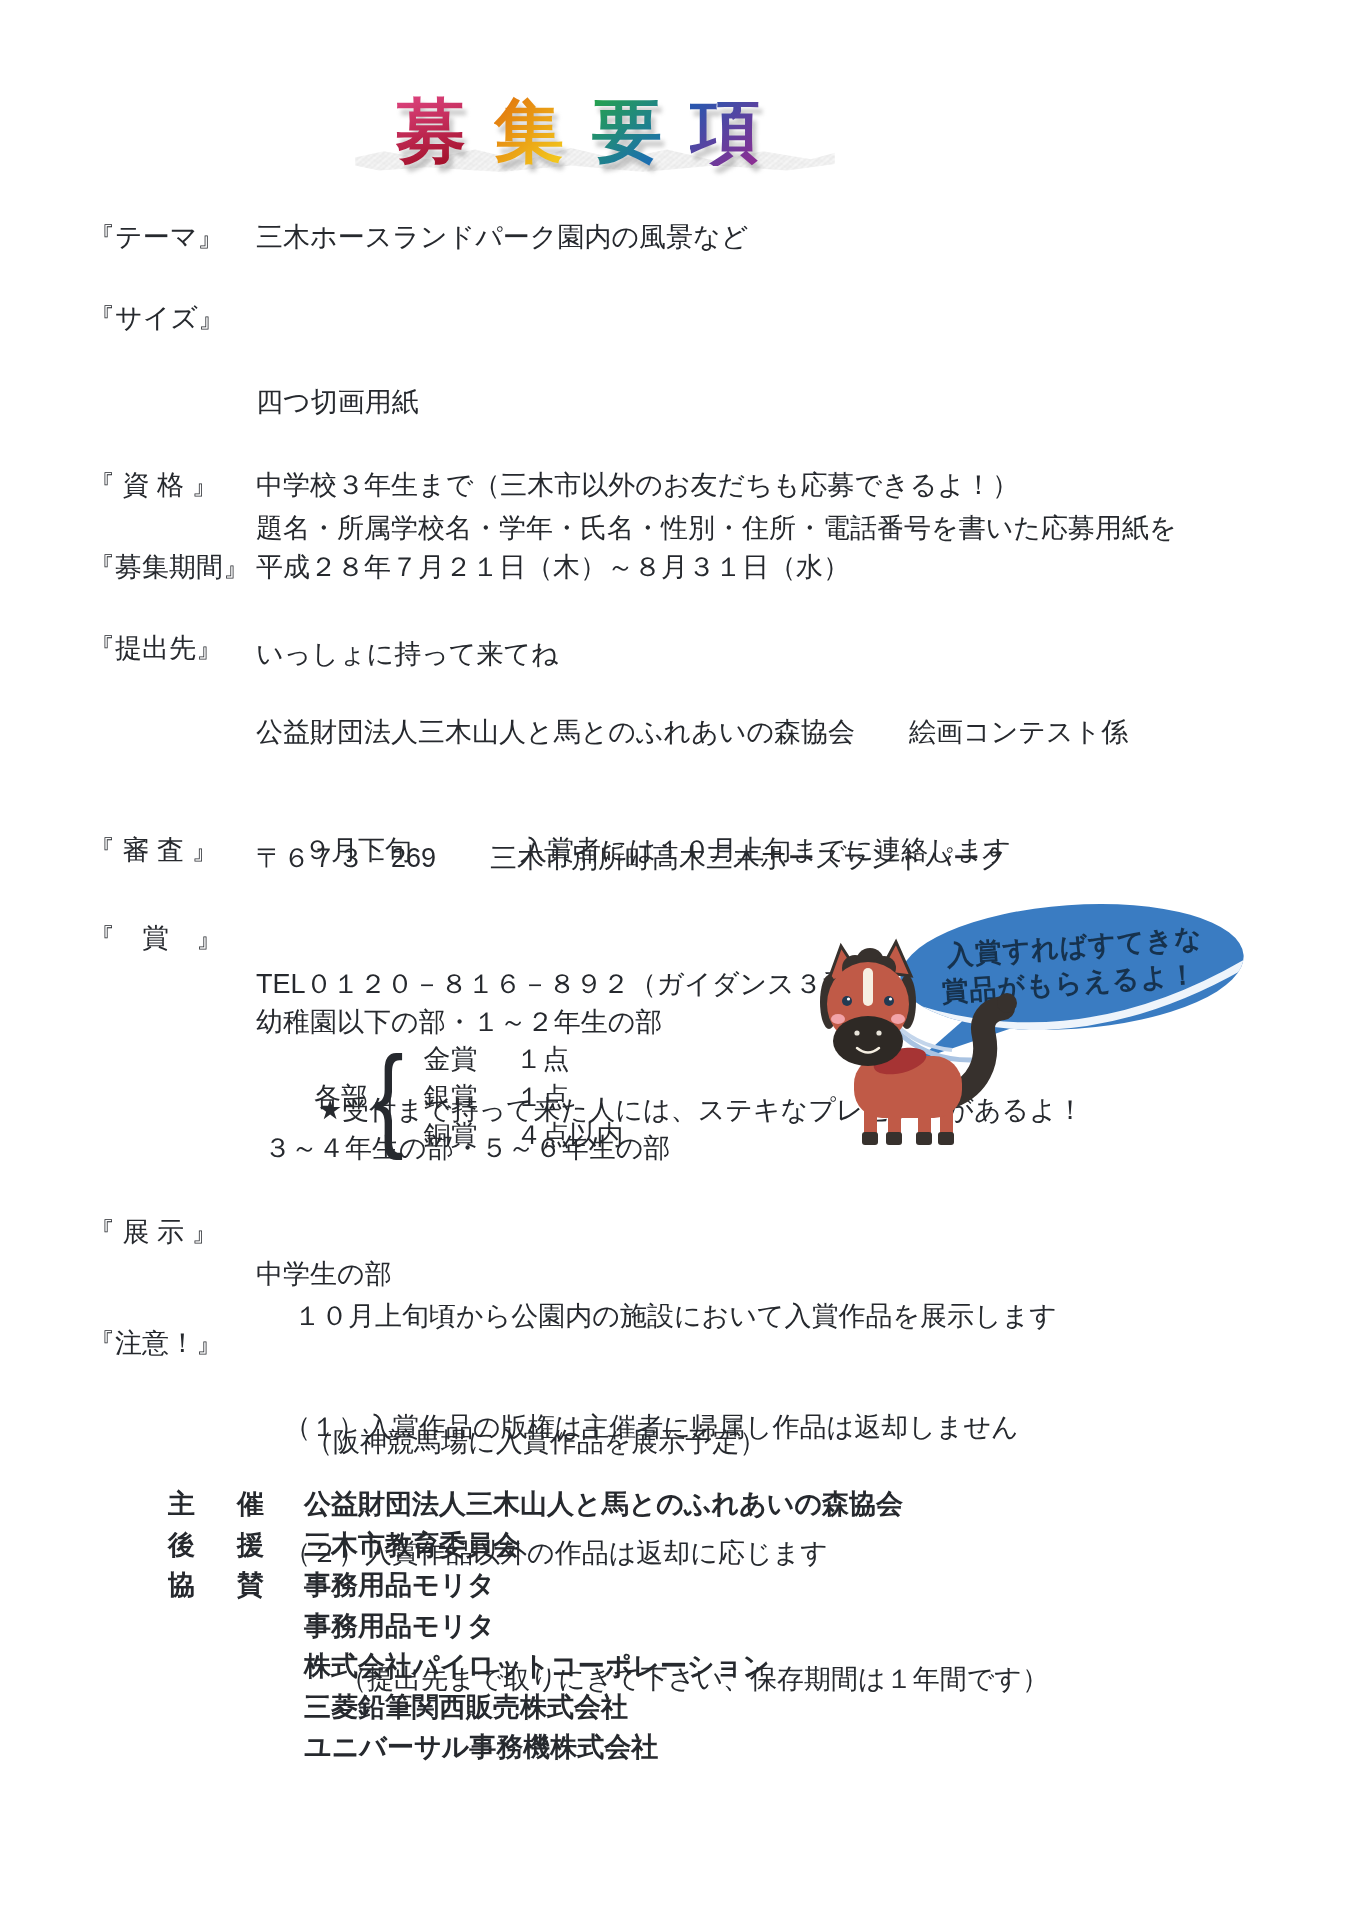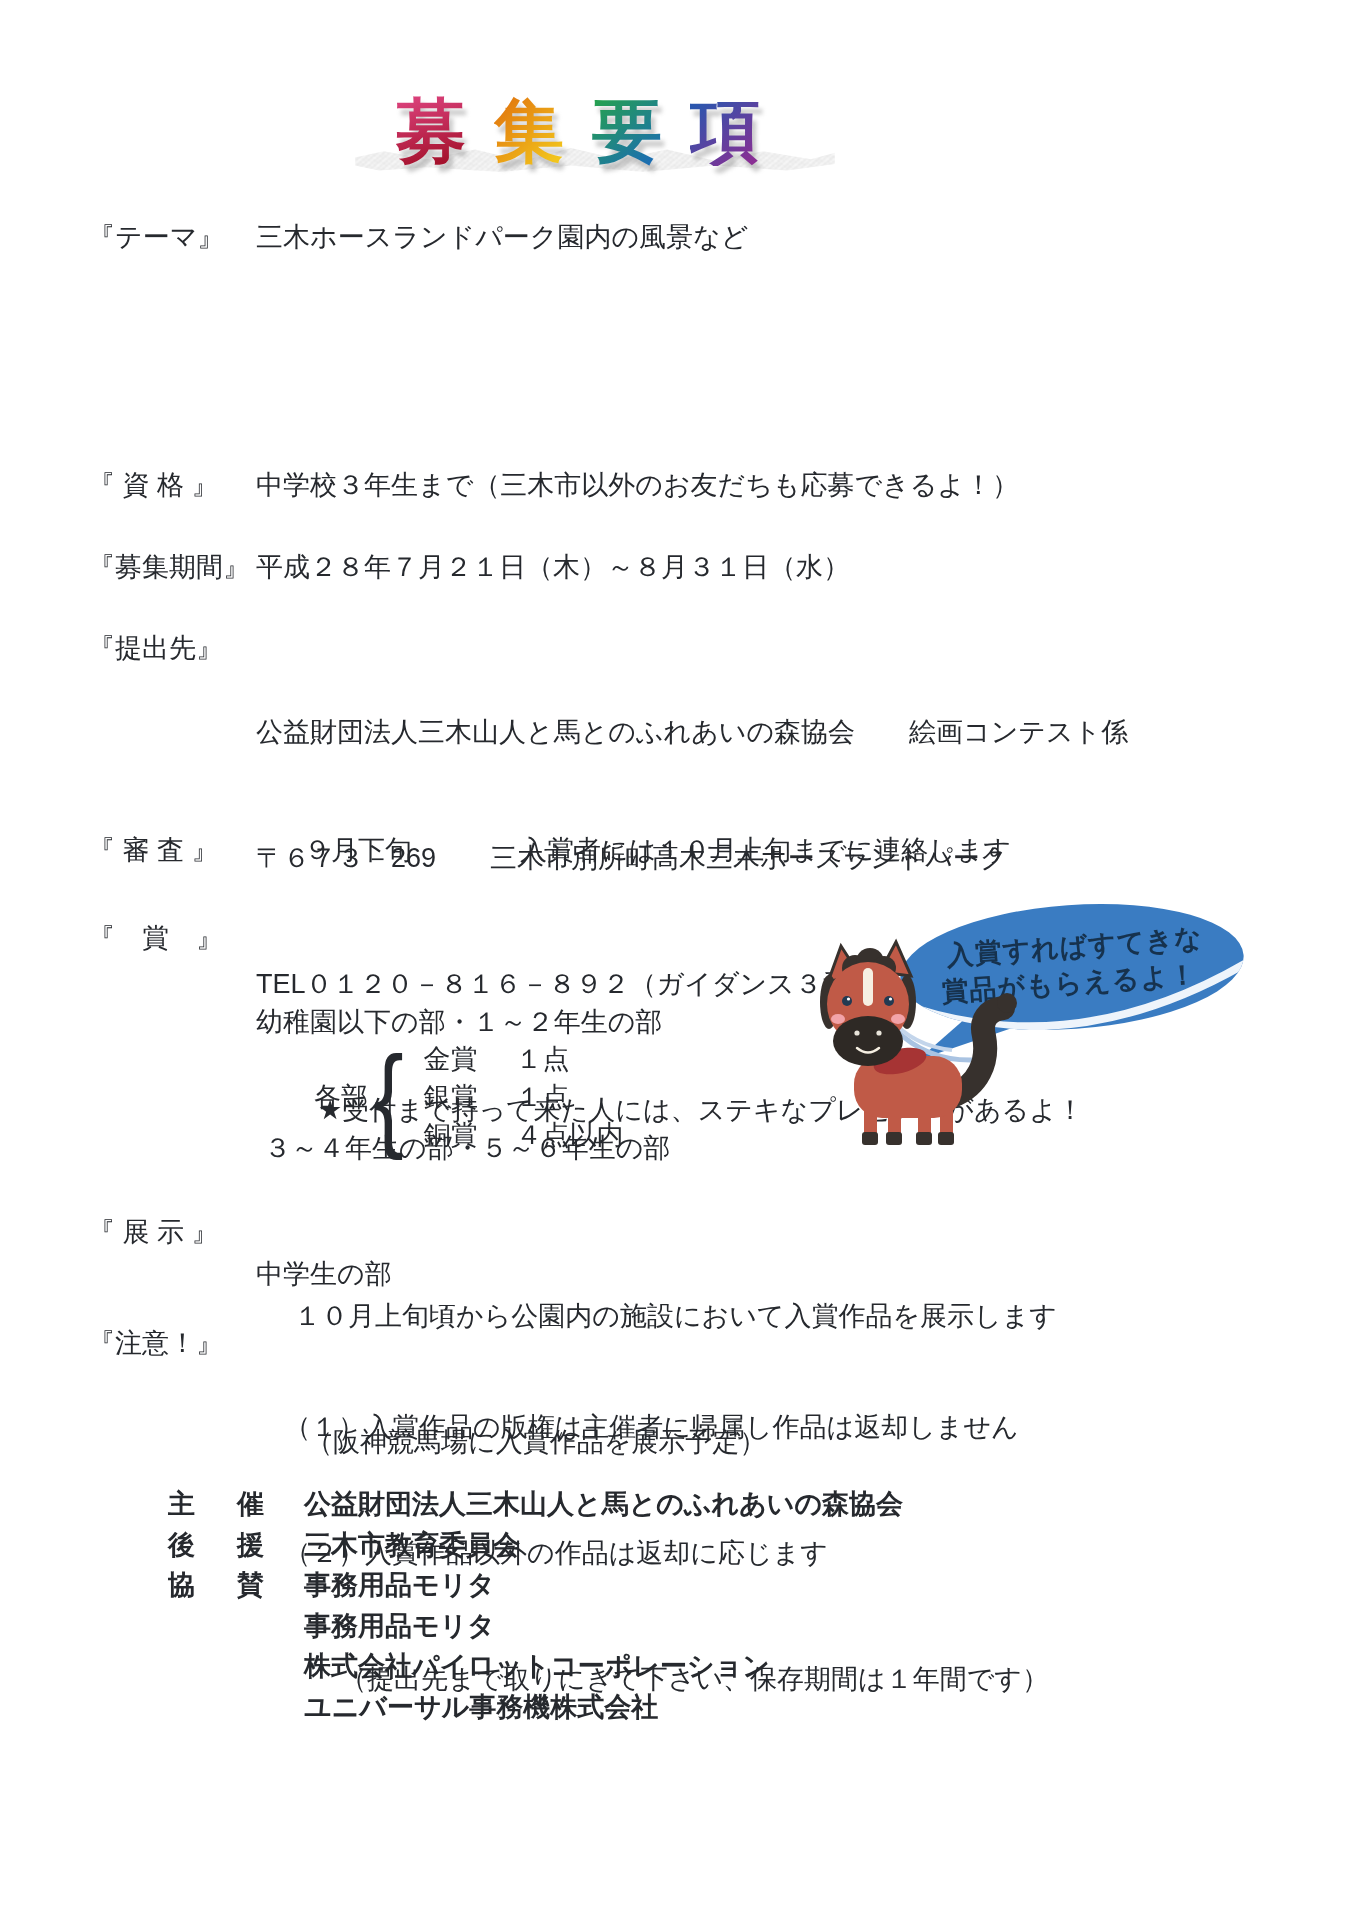--- a/index.html
+++ b/index.html
@@ -68,20 +68,28 @@
     <span class="glyph g1">集</span>
     <span class="glyph g2">要</span>
     <span class="glyph g3">項</span>
   </div>
 
   <div class="row" style="top:216px">
     <span class="label">『テーマ』</span>
     <div class="content"><div class="line">三木ホースランドパーク園内の風景など</div></div>
   </div>
 
+  <div class="row" style="top:297px">
+    <span class="label">『サイズ』</span>
+    <div class="content">
+      <div class="line">四つ切画用紙</div>
+      <div class="line">題名・所属学校名・学年・氏名・性別・住所・電話番号を書いた応募用紙を</div>
+      <div class="line">いっしょに持って来てね</div>
+    </div>
+  </div>
 
   <div class="row" style="top:464px">
     <span class="label">『 資 格 』</span>
     <div class="content"><div class="line">中学校３年生まで（三木市以外のお友だちも応募できるよ！）</div></div>
   </div>
 
   <div class="row" style="top:546px">
     <span class="label">『募集期間』</span>
     <div class="content"><div class="line">平成２８年７月２１日（木）～８月３１日（水）</div></div>
   </div>
@@ -159,20 +167,24 @@
       <span class="credit-role">協賛</span>
       <span class="credit-name">事務用品モリタ</span>
     </div>
     <div class="credit-row">
       <span class="credit-role"></span>
       <span class="credit-name">事務用品モリタ</span>
     </div>
     <div class="credit-row">
       <span class="credit-role"></span>
       <span class="credit-name">株式会社パイロットコーポレーション</span>
+    </div>
+    <div class="credit-row">
+      <span class="credit-role"></span>
+      <span class="credit-name">三菱鉛筆関西販売株式会社</span>
     </div>
     <div class="credit-row">
       <span class="credit-role"></span>
       <span class="credit-name">ユニバーサル事務機株式会社</span>
     </div>
   </div>
 
   <svg class="mascot" viewBox="0 0 500 300" aria-hidden="true">
     <defs>
       <clipPath id="bclip">

